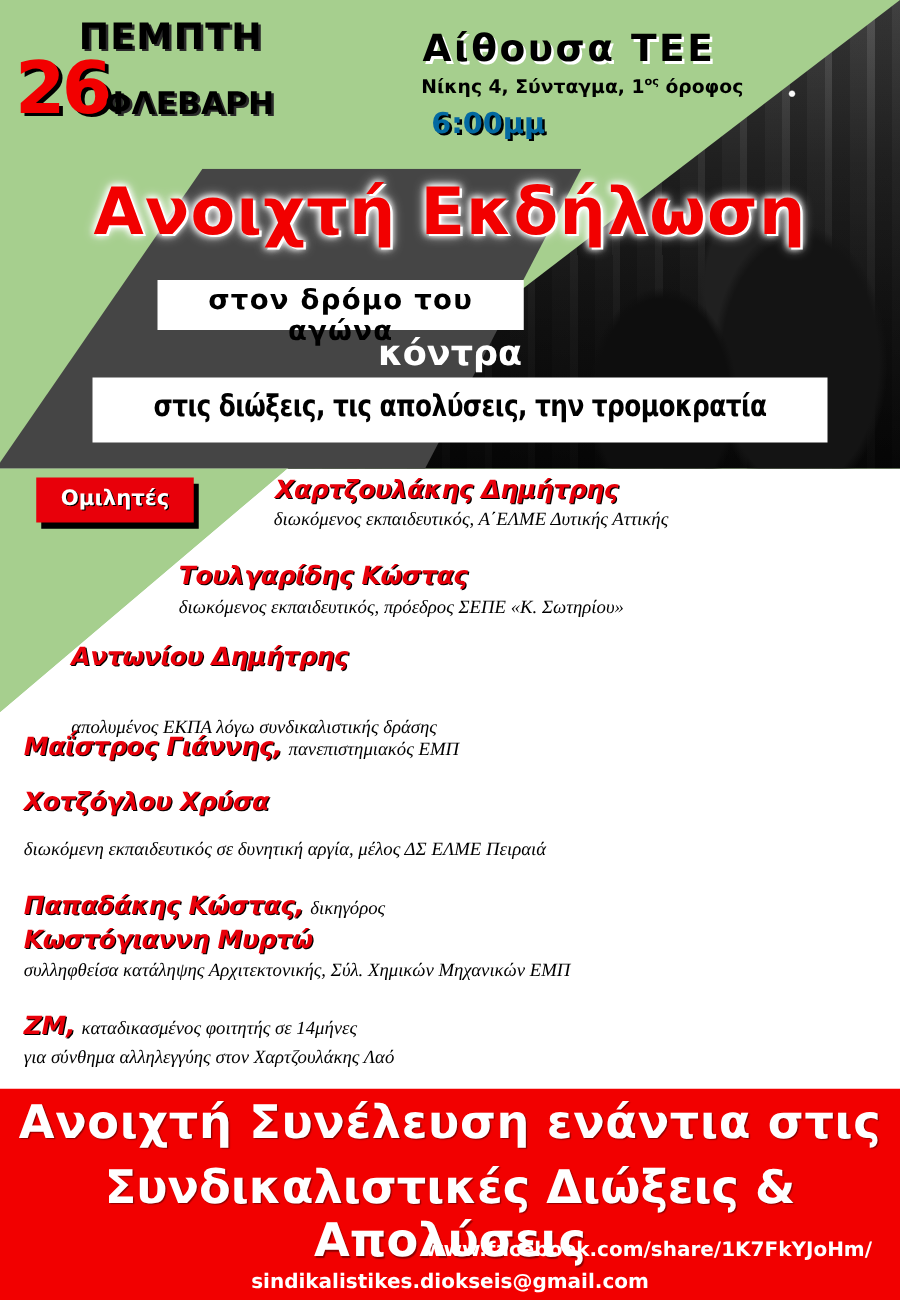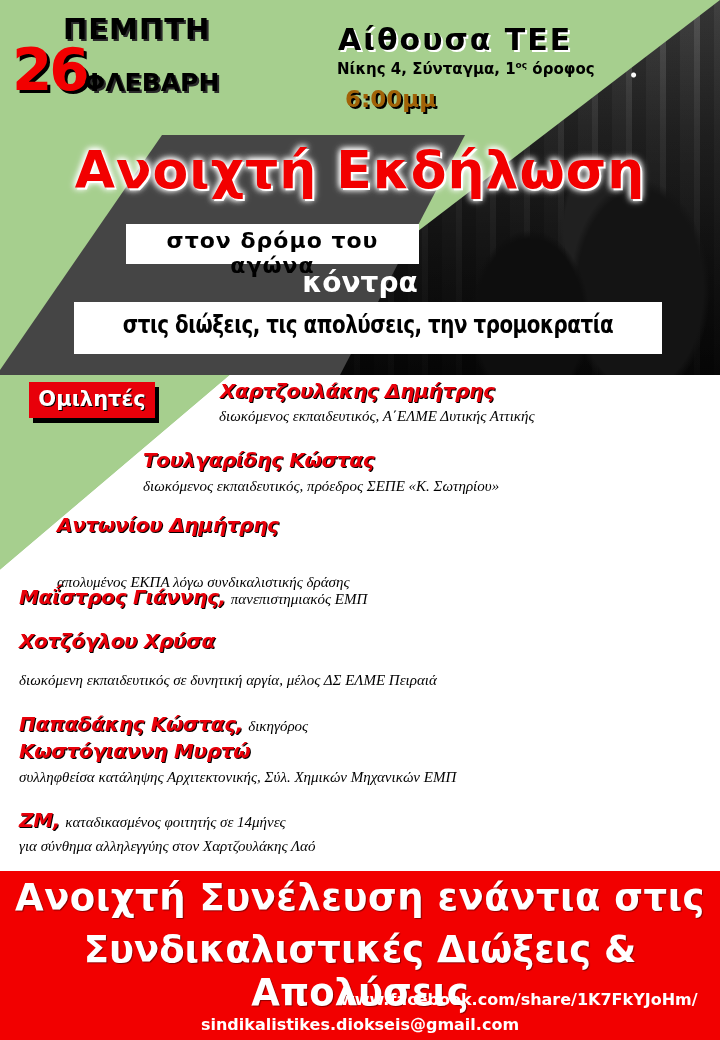--- a/index.html
+++ b/index.html
@@ -42,39 +42,39 @@
     letter-spacing:1px; text-shadow:2px 2px 0 #2a2a2a; font-family:"DejaVu Sans", sans-serif; }
   .daynum { position:absolute; left:12px; top:40px; font-size:58px; font-weight:bold; color:#f20000;
     letter-spacing:-3px; line-height:60px; text-shadow:3px 3px 0 #000; font-family:"DejaVu Sans", sans-serif; }
   .month { position:absolute; left:84px; top:68px; font-size:25px; font-weight:bold; color:#000;
     text-shadow:2px 2px 0 #2a2a2a; font-family:"DejaVu Sans", sans-serif; }
 
   .venue { position:absolute; left:338px; top:22px; font-size:30px; font-weight:bold; color:#000;
     letter-spacing:2px; text-shadow:2px 2px 0 #ffffff; font-family:"DejaVu Sans", sans-serif; }
   .address { position:absolute; left:337px; top:60px; font-size:15px; color:#000; font-weight:bold; font-family:"DejaVu Sans", sans-serif; }
   .address sup { font-size:9px; }
-  .time { position:absolute; left:345px; top:86px; font-size:23px; font-weight:bold; color:#a16207;
+  .time { position:absolute; left:345px; top:86px; font-size:23px; font-weight:bold; color:#0369a1;
     text-shadow:2px 2px 0 #000; font-family:"DejaVu Sans", sans-serif; }
 
   .event-title { position:absolute; left:0; width:720px; top:140px; text-align:center; font-size:52px; font-weight:bold;
     color:#f20000; letter-spacing:1px;
     text-shadow: 0 0 6px #fff, 0 0 6px #fff, 0 0 10px #fff, 2px 2px 0 #fff;
     font-family:"DejaVu Sans", sans-serif; }
 
   .subtitle-box { position:absolute; left:126px; top:224px; width:293px; height:40px; background:#ffffff; }
   .subtitle { position:absolute; left:126px; top:228px; width:293px; text-align:center; font-size:22px; font-weight:bold; color:#000; letter-spacing:1px; font-family:"DejaVu Sans", sans-serif; }
   .contra { position:absolute; left:0; width:720px; top:266px; text-align:center; padding-left:0; font-size:28px; font-weight:bold; color:#ffffff; font-family:"DejaVu Sans", sans-serif; }
   .contra span { position:relative; left:0; }
   .against-box { position:absolute; left:74px; top:302px; width:588px; height:52px; background:#ffffff; }
   .against { position:absolute; left:74px; top:311px; width:588px; text-align:center; font-size:24px; font-weight:bold; color:#000; letter-spacing:-0.5px; font-family:"DejaVu Sans Condensed","DejaVu Sans", sans-serif; transform:scaleX(0.92); }
 
   
   .speakers-badge { position:absolute; left:29px; top:382px; width:126px; height:36px; background:#e8000a;
     box-shadow:4px 5px 0 #000; }
-  .speakers-badge span { display:block; text-align:center; line-height:34px; font-size:21px; font-weight:bold; color:#ffffff;
+  .speakers-badge span { display:block; text-align:center; line-height:34px; font-size:17px; font-weight:bold; color:#ffffff;
     text-shadow:1px 1px 0 #000; font-family:"DejaVu Sans", sans-serif; }
 
   .sp-name { position:absolute; font-size:20px; font-weight:bold; font-style:italic; color:#e8000a;
     text-shadow:1px 1px 0 #000; font-family:"DejaVu Sans", sans-serif; white-space:nowrap; letter-spacing:-0.3px; }
   .sp-desc { position:absolute; font-size:15px; font-style:italic; color:#000; font-family:Liberation Serif, serif; white-space:nowrap; }
 
   
   .footer { position:absolute; left:0; top:871px; width:720px; height:169px; background:#f20000; }
   .footer-l1 { position:absolute; left:0; width:720px; top:876px; text-align:center; font-size:37px; font-weight:bold; color:#ffffff; font-family:"DejaVu Sans", sans-serif; letter-spacing:0.5px; text-shadow:1px 1px 1px #800; }
   .footer-l2 { position:absolute; left:0; width:720px; top:928px; text-align:center; font-size:37px; font-weight:bold; color:#ffffff; font-family:"DejaVu Sans", sans-serif; letter-spacing:0; text-shadow:1px 1px 1px #800; }

